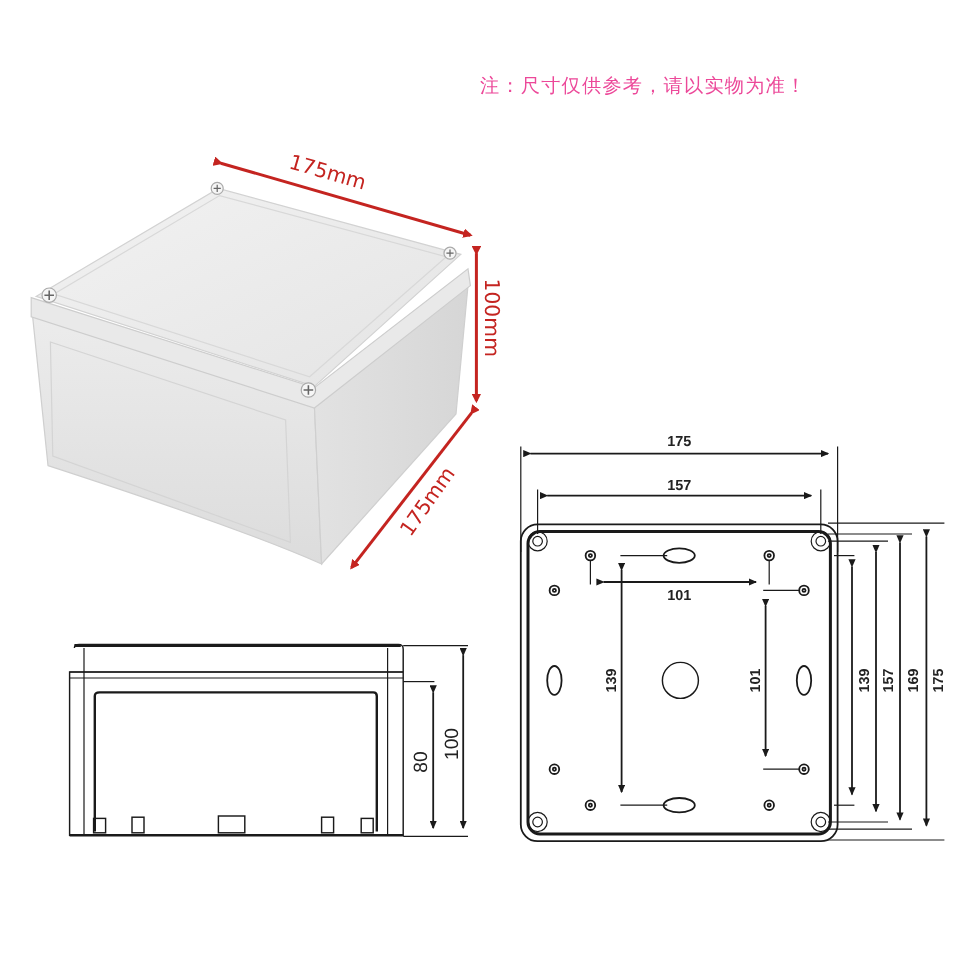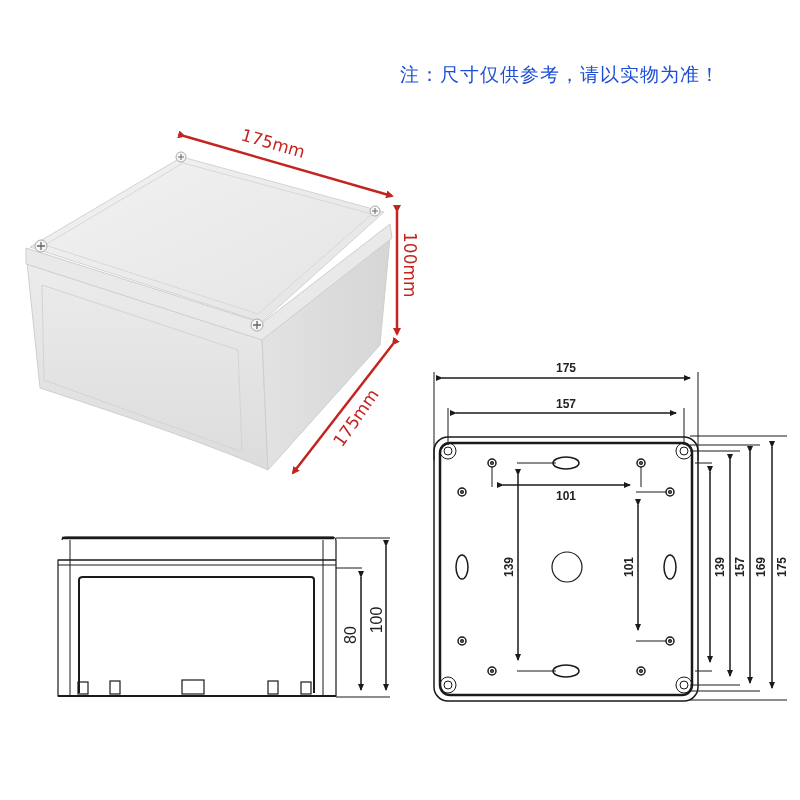--- a/index.html
+++ b/index.html
@@ -1,17 +1,17 @@
 <!DOCTYPE html>
 <html><head>
 <meta charset="utf-8">
 <style>
   html,body{margin:0;padding:0;background:#fff;}
   body{width:800px;height:800px;position:relative;overflow:hidden;font-family:"DejaVu Sans",sans-serif;}
-  .note{position:absolute;left:400px;top:62px;font-size:19px;color:#1d4ed8;letter-spacing:1px;white-space:nowrap;}
+  .note{position:absolute;left:400px;top:62px;font-size:16px;color:#ec4899;letter-spacing:1px;white-space:nowrap;}
   svg{position:absolute;left:0;top:0;}
   .dim{font-family:"Liberation Sans",sans-serif;font-weight:bold;font-size:12px;fill:#222;}
   .reddim{font-family:"DejaVu Sans",sans-serif;font-size:17px;fill:#c42420;}
   .side-dim{font-family:"Liberation Sans",sans-serif;font-size:16px;fill:#222;}
 </style>
 </head>
 <body>
 
 <div class="note">注：尺寸仅供参考，请以实物为准！</div>
 

